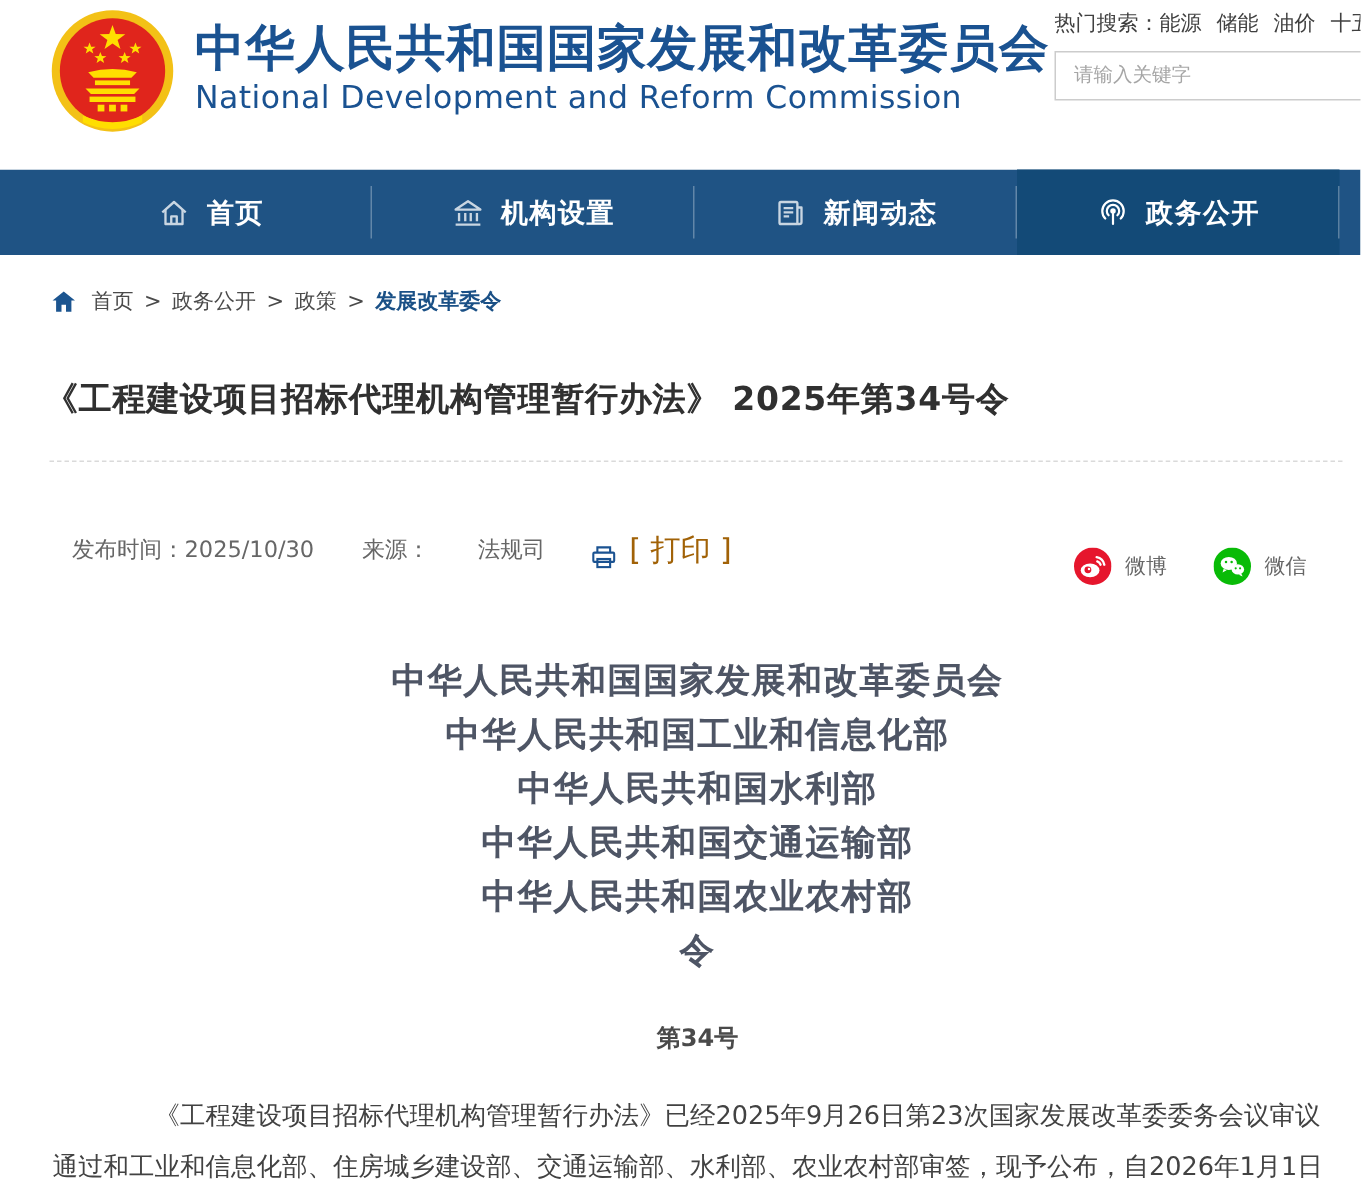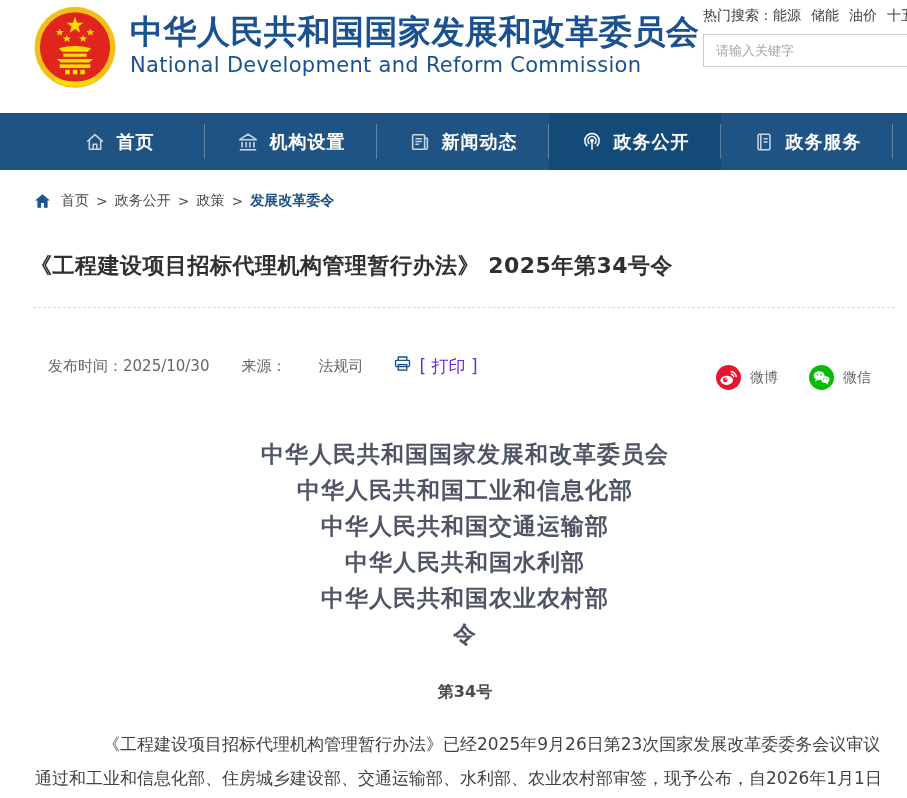--- a/index.html
+++ b/index.html
@@ -36,22 +36,22 @@
   .crumb { color: #4a4a4a; text-decoration: none; cursor: pointer; }
   .crumb-sep { margin: 0 7px; color: #4a4a4a; }
   .crumb-current { color: #1A5086; font-weight: 700; }
 
   
   .article-title { margin: 41px 28px 0 30px; font-size: 22px; font-weight: 700; color: #303030; letter-spacing: 0.5px; }
   .dotted-divider { border: 0; border-top: 1px dashed #dadada; margin: 26px 12px 0 33px; }
   .meta-row { margin: 34px 36px 0 48px; display: flex; align-items: center; font-size: 15px; color: #666; }
   .meta-item { display: flex; align-items: center; }
   .meta-source { margin-left: 32px; gap: 32px; }
-  .print-btn { margin-left: 30px; display: flex; align-items: flex-start; gap: 7px; cursor: pointer;
-    color: #6d28d9; background: none; border: none; font-size: 17px;
+  .print-btn { margin-left: 30px; display: flex; align-items: flex-end; gap: 7px; cursor: pointer;
+    color: #a16207; background: none; border: none; font-size: 20px;
     font-family: "DejaVu Sans", "Liberation Sans", sans-serif; }
   .share-group { margin-left: auto; display: flex; align-items: center; gap: 13px; margin-top: 23px; }
   .share-btn { display: flex; align-items: center; gap: 9px; cursor: pointer; background: none; border: none;
     font-size: 14px; color: #666; font-family: "DejaVu Sans", "Liberation Sans", sans-serif; }
   .share-btn + .share-btn { margin-left: 18px; }
 
   
   .article-body { margin: 46px 12px 0 35px; }
   .decree-heading { text-align: center; font-size: 23px; font-weight: 700; color: #4E5565;
     line-height: 36px; letter-spacing: 1px; }
@@ -131,30 +131,20 @@
       <span class="nav-icon">
         <svg width="22" height="22" viewBox="0 0 24 24" fill="none" stroke="#FFFFFF" stroke-width="1.6" stroke-linecap="round">
           <circle cx="12" cy="10.5" r="2" fill="#FFFFFF" stroke="none"></circle>
           <path d="M12 12.5 V20"></path>
           <path d="M8.8 13.7 A4.5 4.5 0 1 1 15.2 13.7"></path>
           <path d="M6.4 16 A7.8 7.8 0 1 1 17.6 16"></path>
         </svg>
       </span>
       <span>政务公开</span>
     </div>
-    <div class="nav-item">
-      <span class="nav-icon">
-        <svg width="22" height="22" viewBox="0 0 24 24" fill="none" stroke="#C9D6E2" stroke-width="1.7" stroke-linejoin="round">
-          <rect x="5.5" y="3.5" width="13" height="17" rx="1.5"></rect>
-          <path d="M8.5 3.5 V20.5"></path>
-          <path d="M11.5 8.5 H16 M11.5 12 H16"></path>
-        </svg>
-      </span>
-      <span>政务服务</span>
-    </div>
   </div>
 </div>
 
 <div class="breadcrumb">
   <span class="home-ic">
     <svg width="19" height="18" viewBox="0 0 24 24">
       <path d="M12 3 L2 11.2 H5.2 V21 H10 V14.8 H14 V21 H18.8 V11.2 H22 Z" fill="#1C5590"></path>
     </svg>
   </span>
   <a class="crumb">首页</a>
@@ -219,19 +209,19 @@
         </svg>
       </span>
       <span>微信</span>
     </button>
   </span>
 </div>
 
 <div class="article-body">
   <div class="decree-heading">中华人民共和国国家发展和改革委员会</div>
   <div class="decree-heading">中华人民共和国工业和信息化部</div>
+  <div class="decree-heading">中华人民共和国水利部</div>
   <div class="decree-heading">中华人民共和国交通运输部</div>
-  <div class="decree-heading">中华人民共和国水利部</div>
   <div class="decree-heading">中华人民共和国农业农村部</div>
   <div class="decree-heading">令</div>
   <div class="order-no">第34号</div>
   <p class="decree-paragraph">　　《工程建设项目招标代理机构管理暂行办法》已经2025年9月26日第23次国家发展改革委委务会议审议通过和工业和信息化部、住房城乡建设部、交通运输部、水利部、农业农村部审签，现予公布，自2026年1月1日起施行。</p>
 </div>
 
 </body></html>

